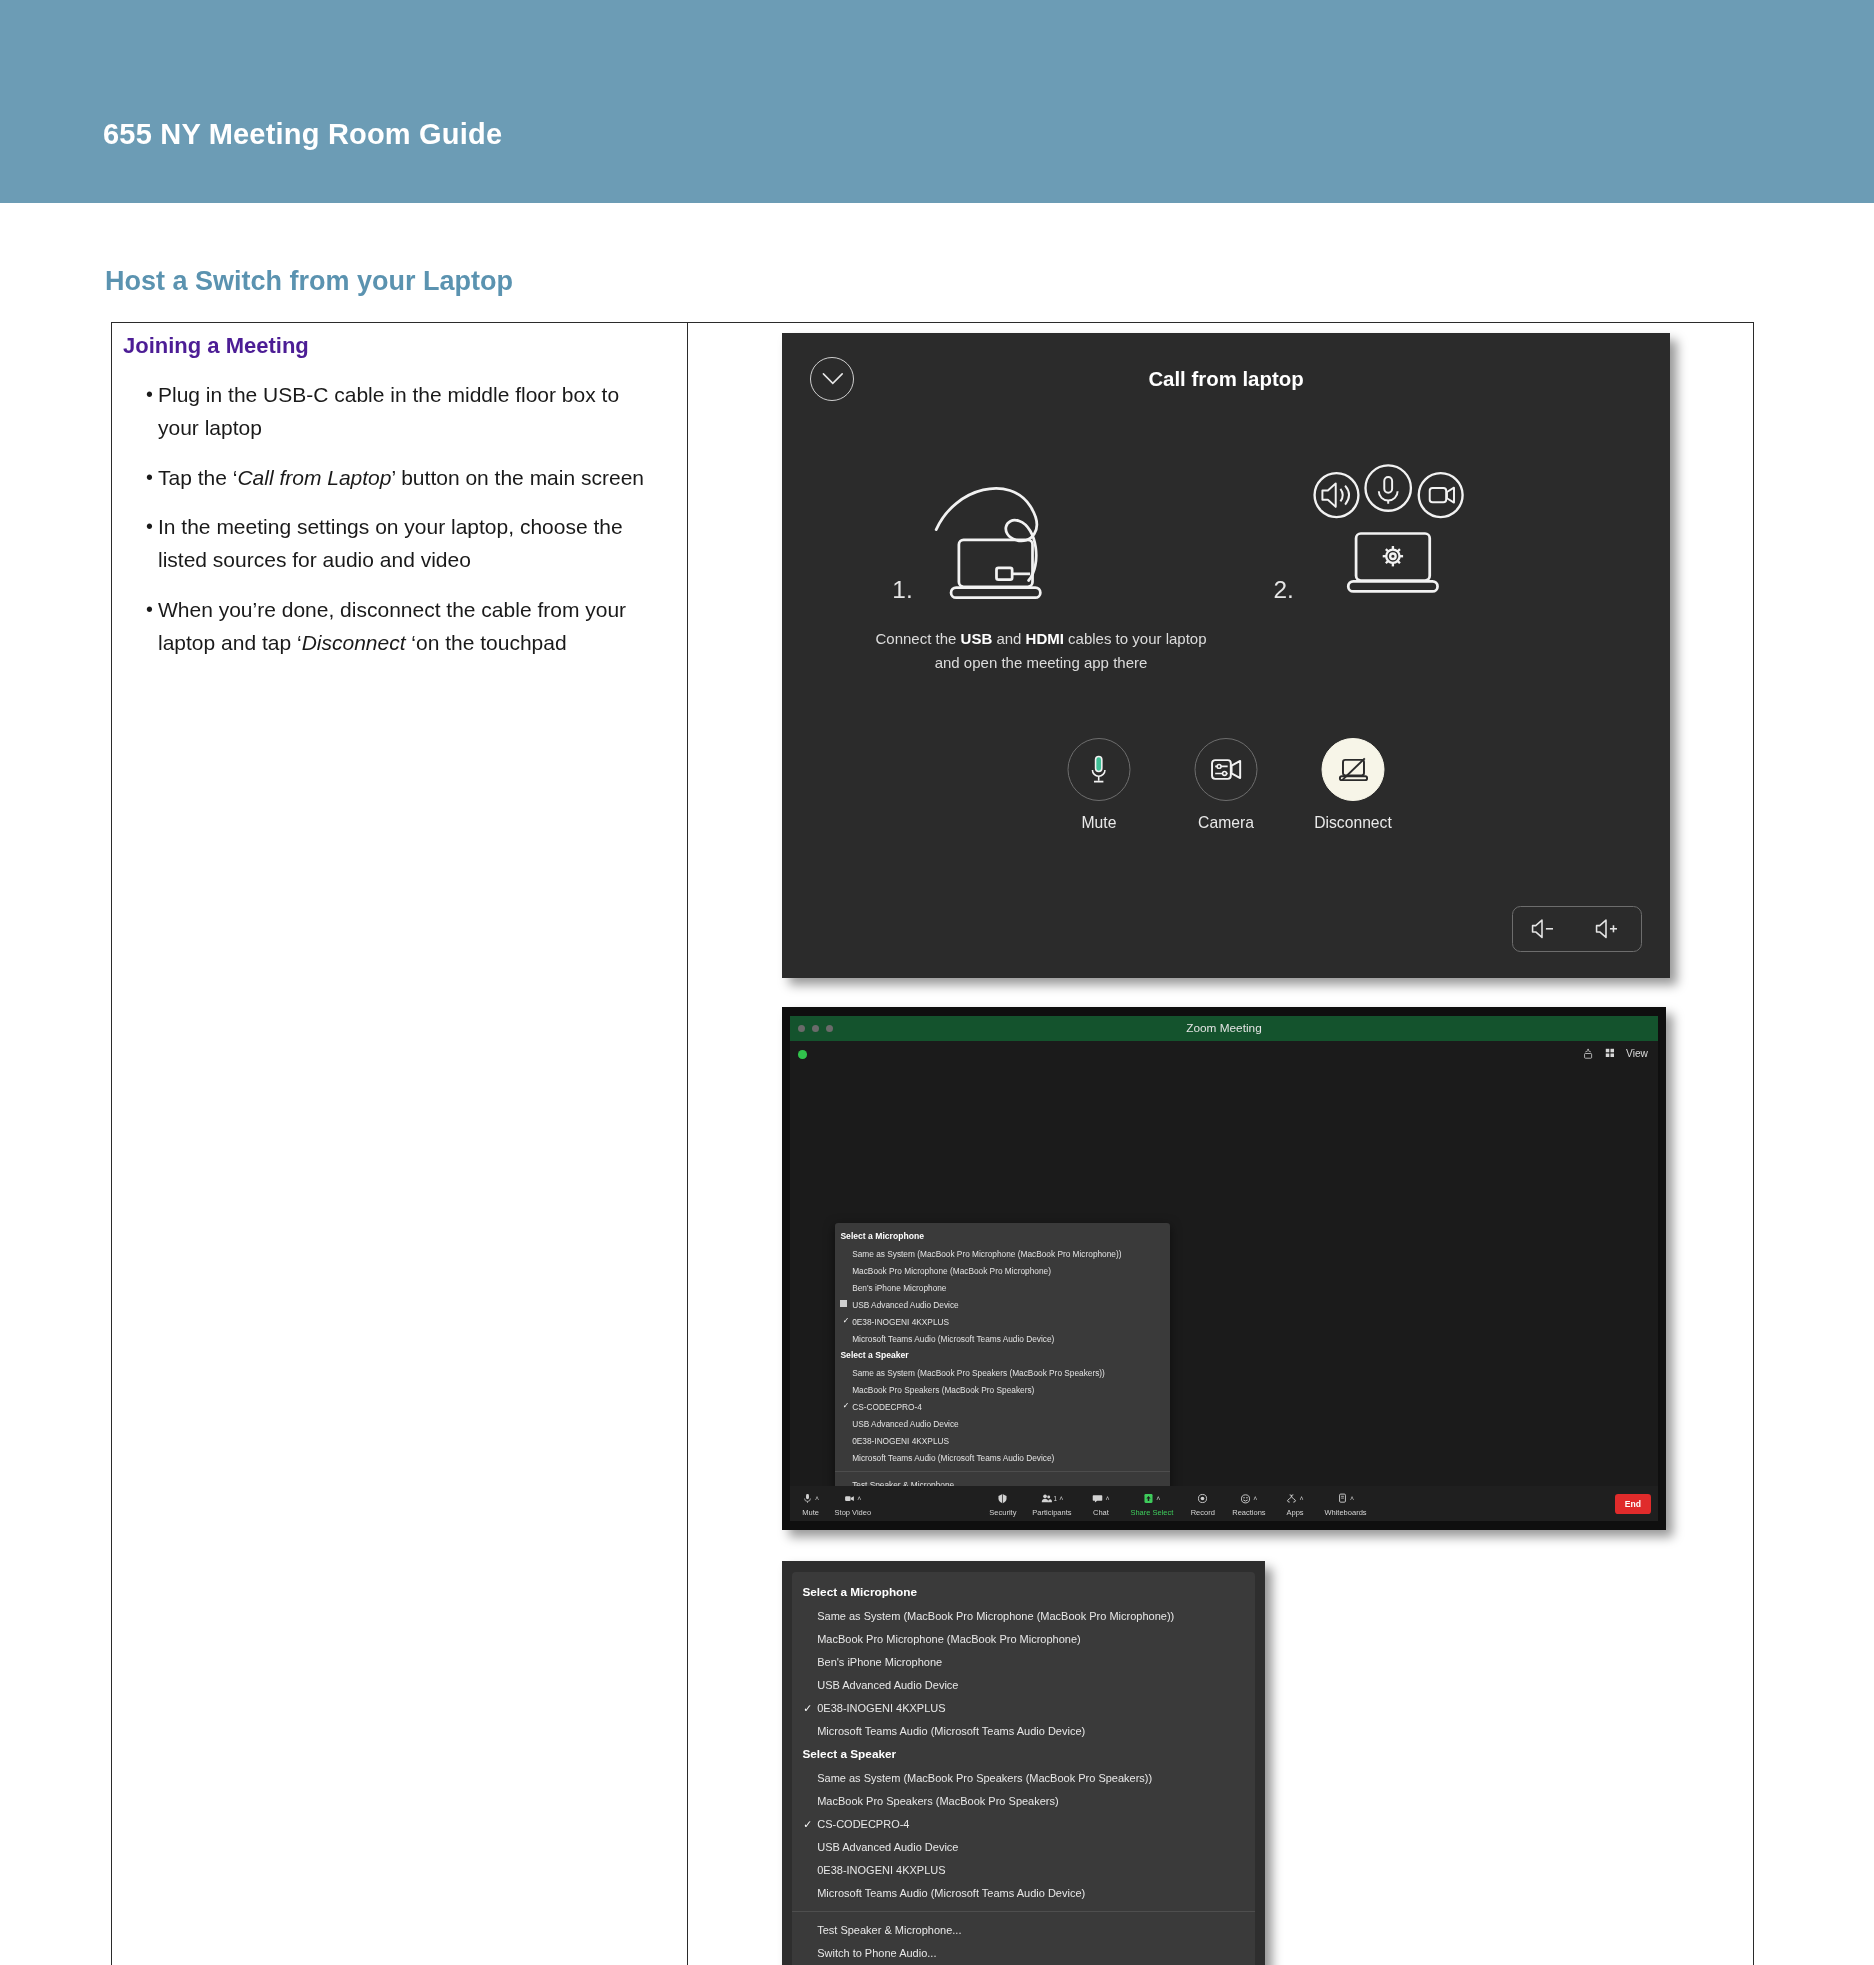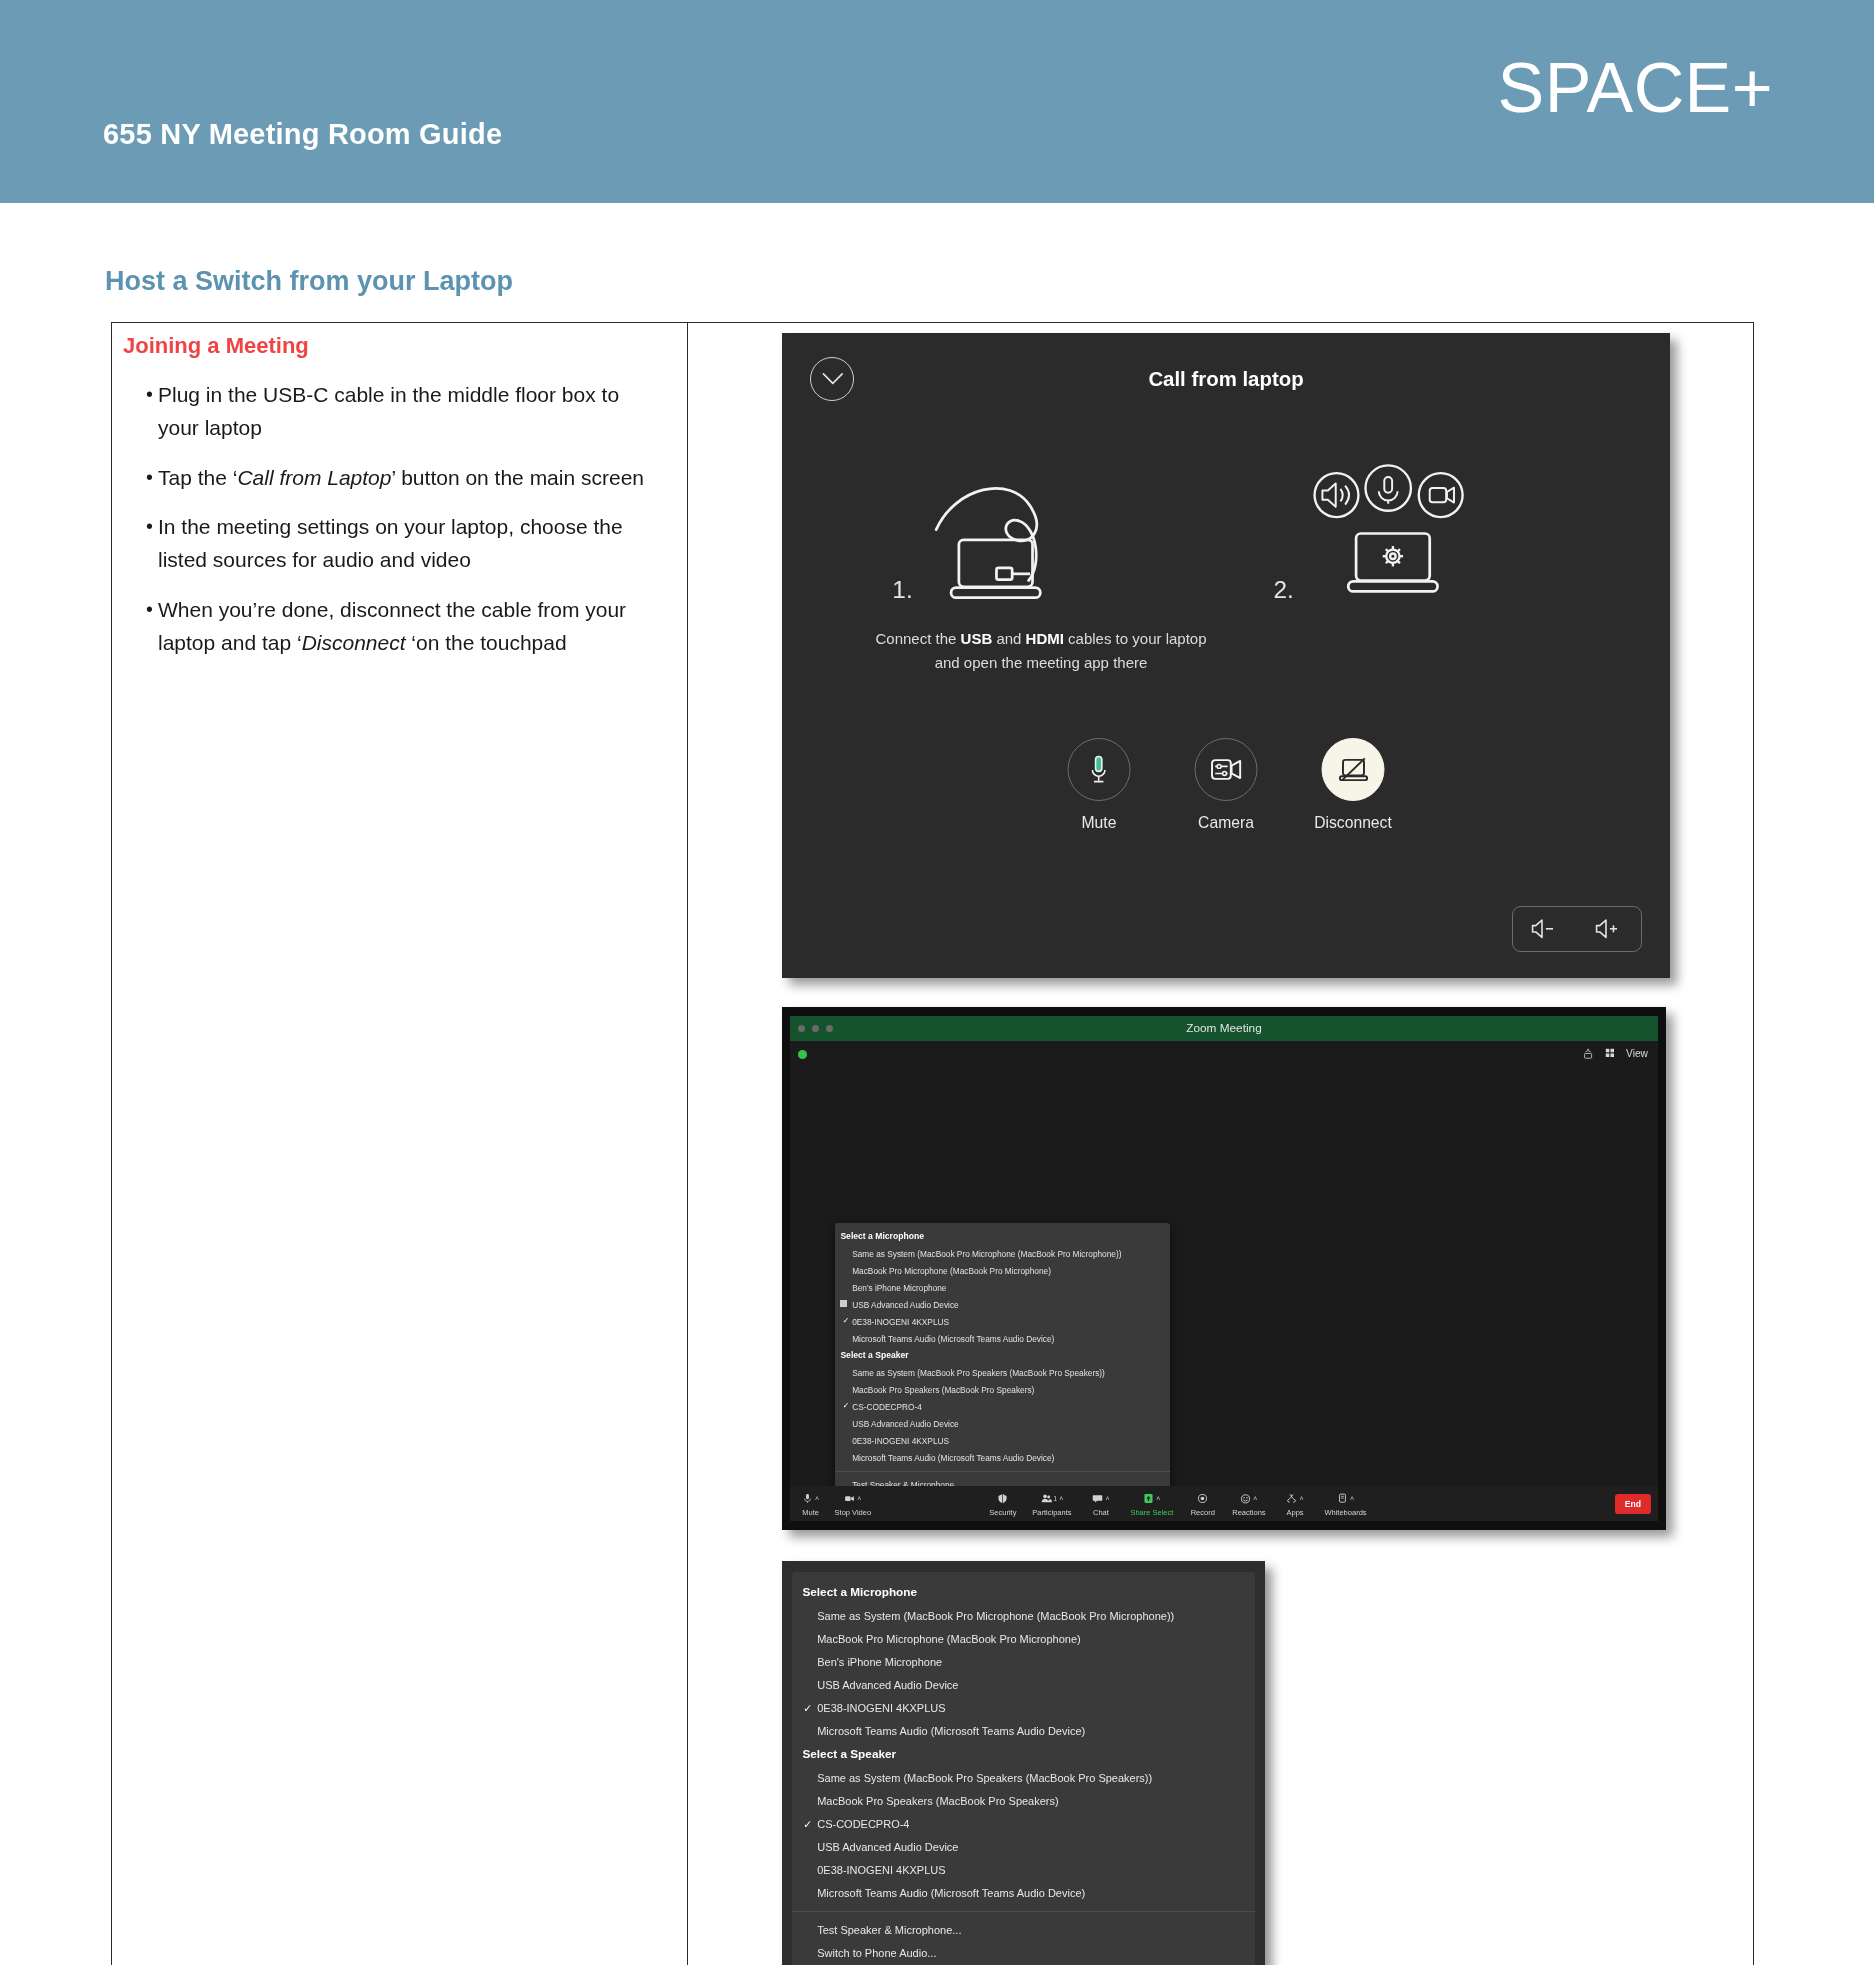--- a/index.html
+++ b/index.html
@@ -42,21 +42,21 @@
   }
   .col-divider {
     position: absolute; left: 575px; top: 0; width: 1.2px; height: 1816px;
     background: #2b2b2b;
   }
 
   
   .left-col { position: absolute; left: 0; top: 0; width: 575px; height: 1816px; }
   .sub-head {
     position: absolute; left: 11px; top: 10.2px;
-    font-size: 22px; font-weight: bold; color: #ef4444; white-space: nowrap;
+    font-size: 22px; font-weight: bold; color: #4c1d95; white-space: nowrap;
   }
   .bullets { position: absolute; left: 11px; top: 55px; width: 550px; }
   .bullet-row { display: flex; margin-bottom: 16.5px; }
   .bullet-dot {
     width: 35px; flex: 0 0 35px; text-align: left; padding-left: 23px;
     font-size: 19.7px; line-height: 33px; color: #1a1a1a;
   }
   .bullet-text {
     flex: 1; font-size: 21px; line-height: 33px; color: #1a1a1a;
     max-width: 497px;
@@ -179,21 +179,20 @@
   .dd3 .dd-sep { height: 0.8px; background: #4e4e4e; margin: 6.3px 0; }
   svg { display: block; }
 </style>
 </head>
 <body>
 
 <div class="page">
 
   <div class="header-band">
     <div class="header-title">655 NY Meeting Room Guide</div>
-    <div class="brand-logo">SPACE+</div>
   </div>
 
   <div class="section-title">Host a Switch from your Laptop</div>
 
   <div class="content-table">
     <div class="col-divider"></div>
 
     <div class="left-col">
       <div class="sub-head">Joining a Meeting</div>
       <div class="bullets" id="bullet-list">

